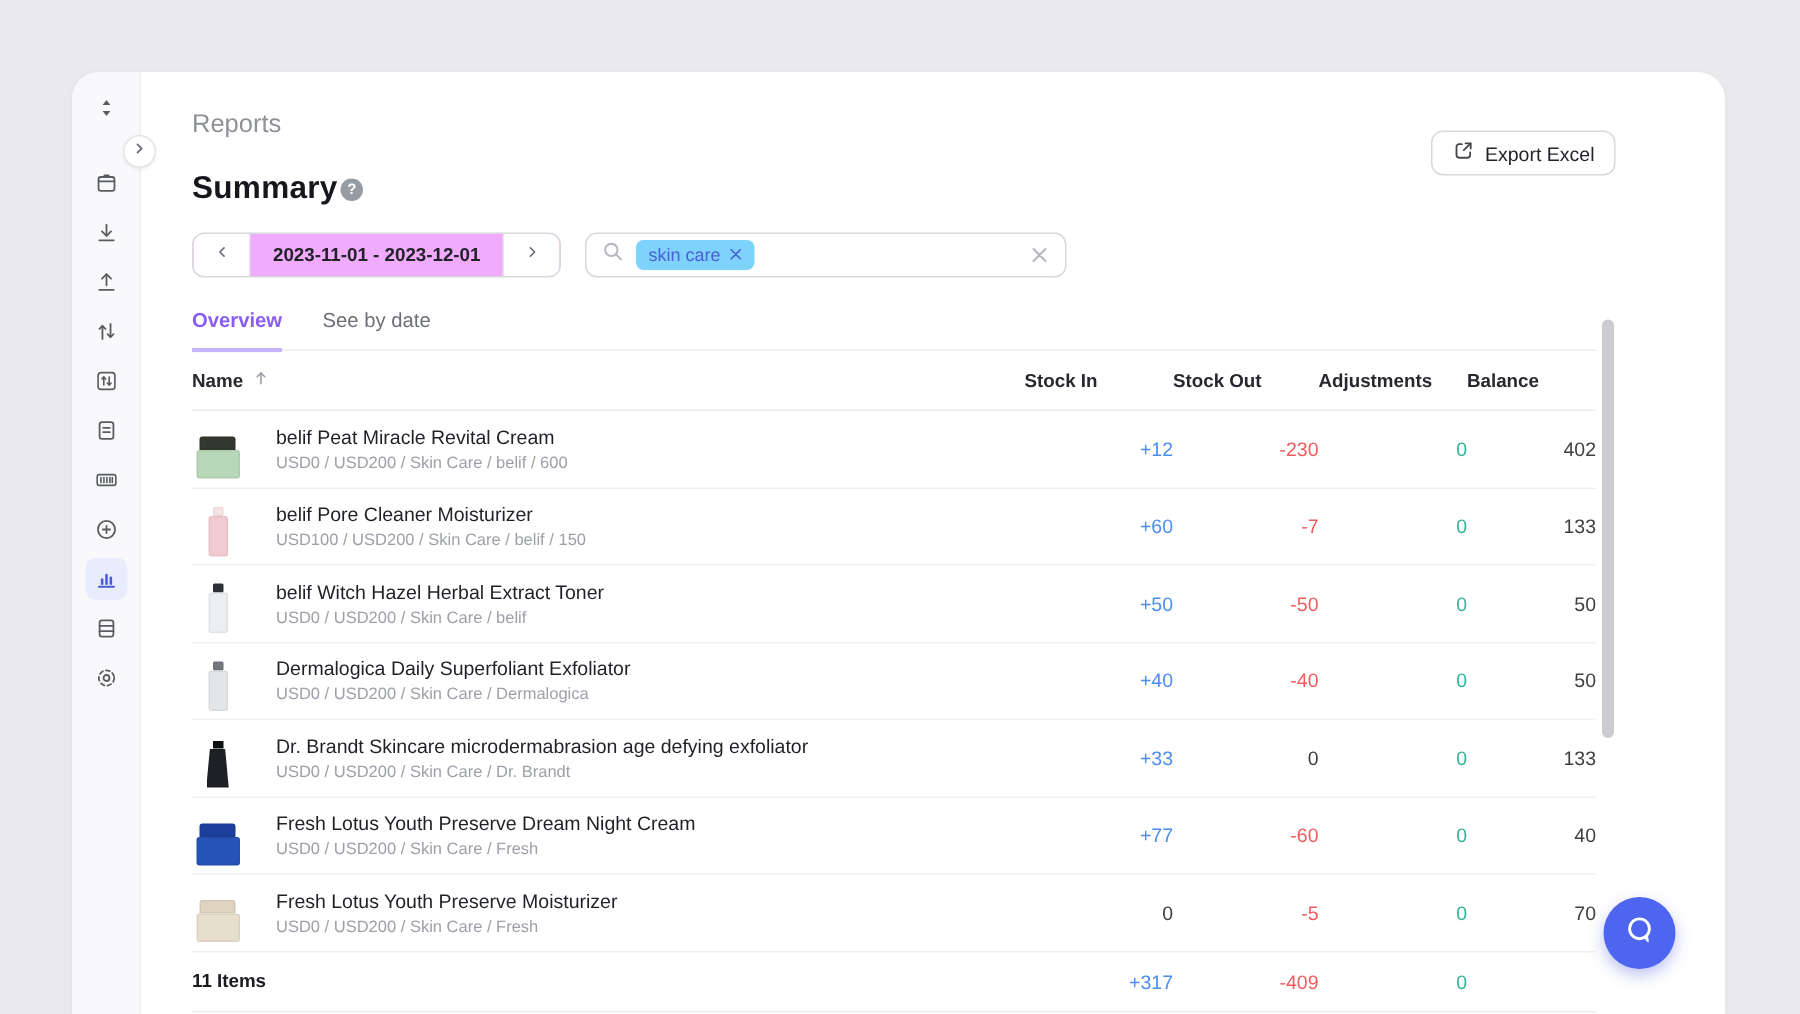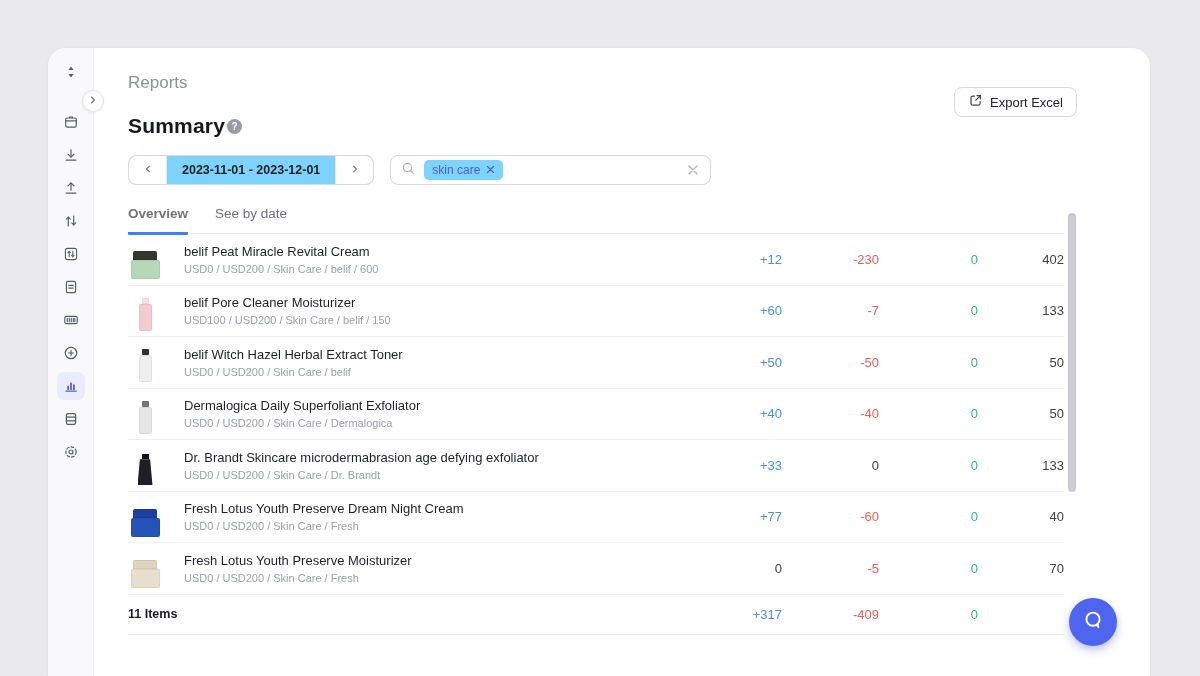--- a/index.html
+++ b/index.html
@@ -30,35 +30,35 @@
   .page-title { font-size:21px; font-weight:700; color:#16171c; letter-spacing:.2px; }
   .help-badge { width:15px; height:15px; border-radius:50%; background:#979ba3; color:#fff;
                 font-size:10px; font-weight:700; display:flex; align-items:center; justify-content:center; }
 
   .export-btn { position:absolute; top:39px; right:73px; height:30px; padding:0 13px;
                 background:#fff; border:1px solid #d8d8dd; border-radius:8px;
                 display:flex; align-items:center; gap:7px; font-size:13px; color:#212329; cursor:pointer; }
   .export-btn svg { color:#44464c; }
 
   .controls { display:flex; gap:16px; margin-top:17px; }
-  .date-group { height:30px; border:1px solid #d8d8dd; border-radius:8px; display:flex; align-items:stretch; overflow:hidden; background:#7dd3fc; }
+  .date-group { height:30px; border:1px solid #d8d8dd; border-radius:8px; display:flex; align-items:stretch; overflow:hidden; background:#f0abfc; }
   .date-nav { width:37px; display:flex; align-items:center; justify-content:center; color:#6f7278; cursor:pointer; background:#fff; }
   .date-value { display:flex; align-items:center; padding:0 15px; font-size:12.5px; font-weight:600; color:#212329;
                 border-left:1px solid #e6e6ea; border-right:1px solid #e6e6ea; }
   .search-box { width:321px; height:30px; border:1px solid #d8d8dd; border-radius:8px;
                 display:flex; align-items:center; padding:0 10px; gap:8px; background:#fff; }
   .search-box svg { color:#b4b7bd; flex-shrink:0; }
   .chip { background:#7dd3fc; color:#4a5ed6; font-size:12px; padding:3px 8px; border-radius:5px;
           display:flex; align-items:center; gap:6px; white-space:nowrap; }
   .chip svg { color:#4a5ed6; }
   .clear-x { margin-left:auto; color:#8b8e95; display:flex; cursor:pointer; }
 
   .tabs { margin-top:21px; width:936px; border-bottom:1px solid #ececef; display:flex; }
   .tab { font-size:13.5px; padding-bottom:11px; cursor:pointer; }
-  .tab.active { color:#737373; font-weight:700; border-bottom:3px solid #3b82f6; margin-bottom:-2px; border-radius:1px; }
+  .tab.active { color:#8b5cf6; font-weight:700; border-bottom:3px solid #c4b5fd; margin-bottom:-2px; border-radius:1px; }
   .tab.inactive { color:#6d7077; font-weight:500; margin-left:27px; }
 
   
   .table { width:936px; }
   .thead, .trow, .tfoot { display:grid; grid-template-columns:555px 99px 97px 99px 1fr; align-items:center; }
   .thead { height:40px; border-bottom:1px solid #ececef; font-size:12.5px; font-weight:700; color:#26282e; }
   .th-name { display:flex; align-items:center; gap:6px; }
   .th-name svg { color:#9a9da4; }
   .trow { height:51.5px; border-bottom:1px solid #f1f1f3; }
   .name-cell { display:flex; align-items:center; gap:22px; }
@@ -268,20 +268,35 @@
         </span>
       </div>
     </div>
 
     <div class="tabs">
       <div class="tab active">Overview</div>
       <div class="tab inactive">See by date</div>
     </div>
 
     <div class="table">
+      <div class="thead">
+        <div class="th-name">
+          <span>Name</span>
+          <span>
+            <svg width="12" height="12" viewBox="0 0 16 16" fill="none" stroke="currentColor" stroke-width="1.4" stroke-linecap="round" stroke-linejoin="round">
+                <path d="M8 13V3.5"></path>
+                <path d="M4.6 6.9 8 3.5l3.4 3.4"></path>
+              </svg>
+          </span>
+        </div>
+        <div>Stock In</div>
+        <div>Stock Out</div>
+        <div>Adjustments</div>
+        <div>Balance</div>
+      </div>
 
       <div id="table-body">
           <div class="trow">
             <div class="name-cell">
        <div class="thumb t-jar">
          <div class="t-top" style="background: rgb(51, 55, 47);"></div>
                 <div class="t-body" style="background: rgb(183, 215, 185);"></div>
        </div>
        <div>
          <div class="prod-name">belif Peat Miracle Revital Cream</div>

